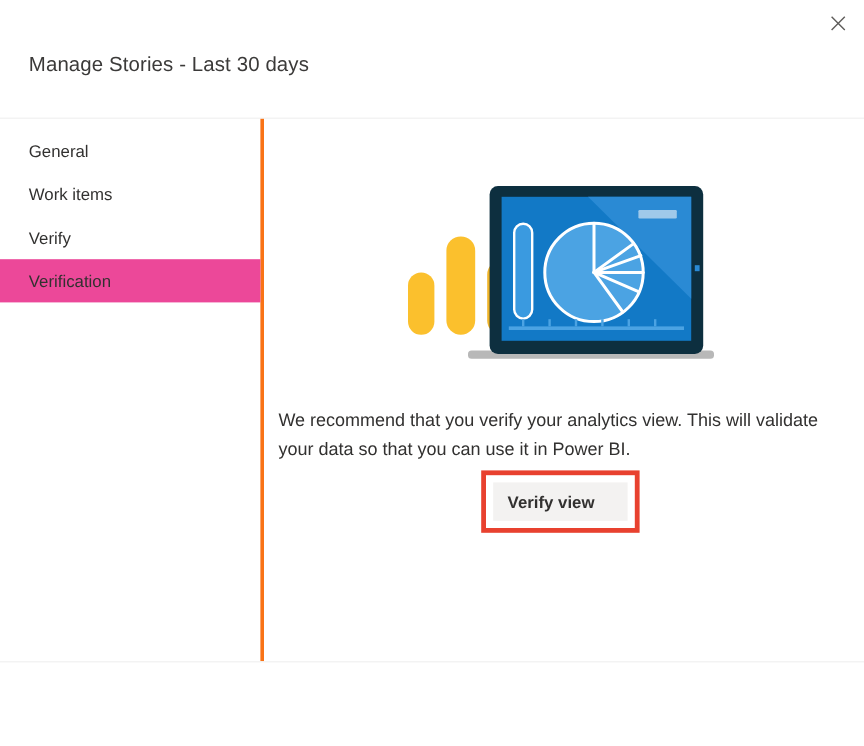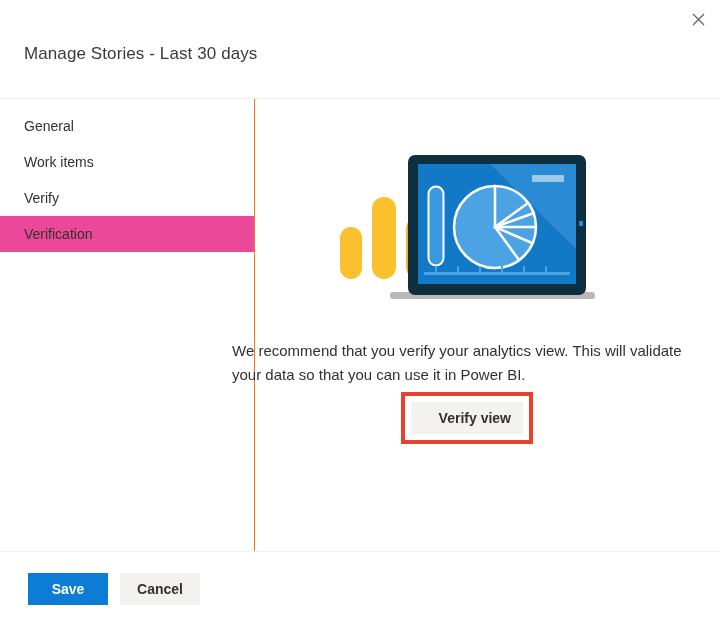--- a/index.html
+++ b/index.html
@@ -66,23 +66,23 @@
     left: 0;
     top: 99px;
     width: 720px;
     height: 452px;
   }
 
   .nav {
     position: absolute;
     left: 0;
     top: 0;
-    width: 255px;
+    width: 220px;
     height: 452px;
-    border-right: 1px solid #f97316;
+    border-right: 3px solid #f97316;
     box-sizing: border-box;
     padding-top: 9px;
   }
 
   .nav-item {
     height: 36px;
     line-height: 36px;
     padding-left: 24px;
     font-size: 14px;
     color: #323130;
@@ -142,21 +142,21 @@
     height: 32px;
     line-height: 32px;
     padding: 0 12px;
     background: #f3f2f1;
     border: none;
     color: #323130;
     font-size: 14px;
     font-weight: 600;
     font-family: "Liberation Sans", sans-serif;
     cursor: pointer;
-    text-align: right;
+    text-align: left;
   }
 
   
   .footer-rule {
     position: absolute;
     left: 0;
     right: 0;
     top: 551px;
     height: 1px;
     background: #f0f0f0;
@@ -281,18 +281,14 @@
       <div class="content-message">We recommend that you verify your analytics view. This will validate your data so that you can use it in Power BI.</div>
 
       <div class="verify-wrap">
         <button class="verify-btn">Verify view</button>
       </div>
 
     </div>
   </div>
 
   <div class="footer-rule"></div>
-  <div class="footer">
-    <button class="btn btn-save">Save</button>
-    <button class="btn btn-cancel">Cancel</button>
-  </div>
 
 </div>
 
 </body></html>

